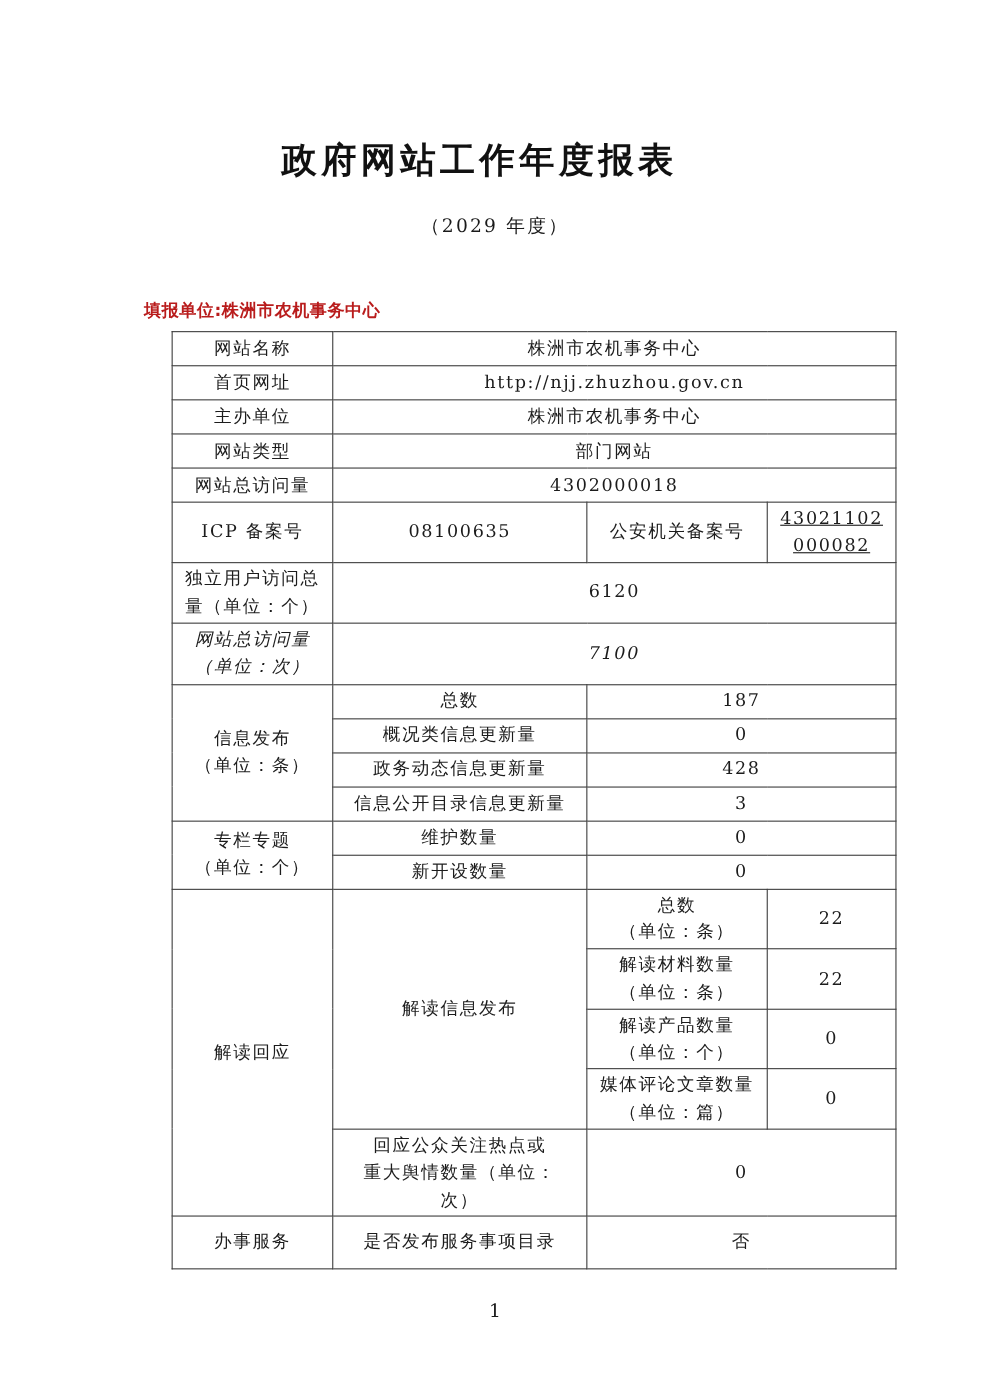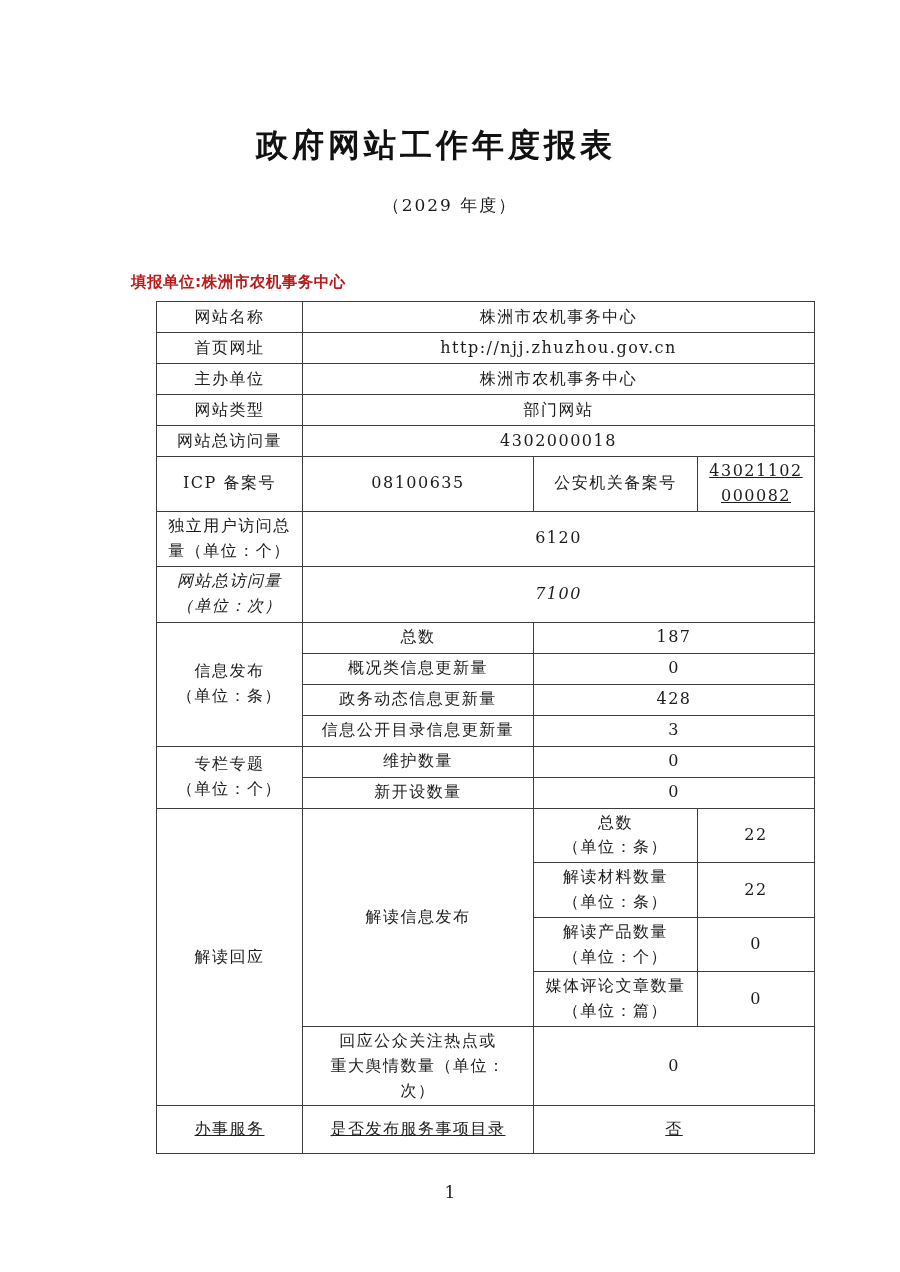--- a/index.html
+++ b/index.html
@@ -61,21 +61,21 @@
   col.cA { width: 146px; }
   col.cB { width: 231px; }
   col.cC { width: 164px; }
   col.cD { width: 117px; }
   tr.rh31 { height: 31px; }
   tr.rh54 { height: 54px; }
   tr.rh55 { height: 55px; }
   tr.rh56 { height: 56px; font-style: italic; }
   tr.rh52 { height: 52px; }
   tr.rh78 { height: 78px; }
-  tr.rh48 { height: 48px; text-decoration: underline; }
+  tr.rh48 { height: 48px; }
   td.url-cell { letter-spacing: 2px; }
   td.break-num { word-break: break-all; letter-spacing: 1px; line-height: 1.6; text-decoration: underline; }
   td.va-top { vertical-align: top; padding-top: 5px; }
   td.va-bottom { vertical-align: bottom; padding-bottom: 6px; }
   .page-number {
     position: absolute; top: 1182px; left: 0; width: 900px;
     text-align: center;
     font-size: 17px;
     color: #1a1a1a;
   }

